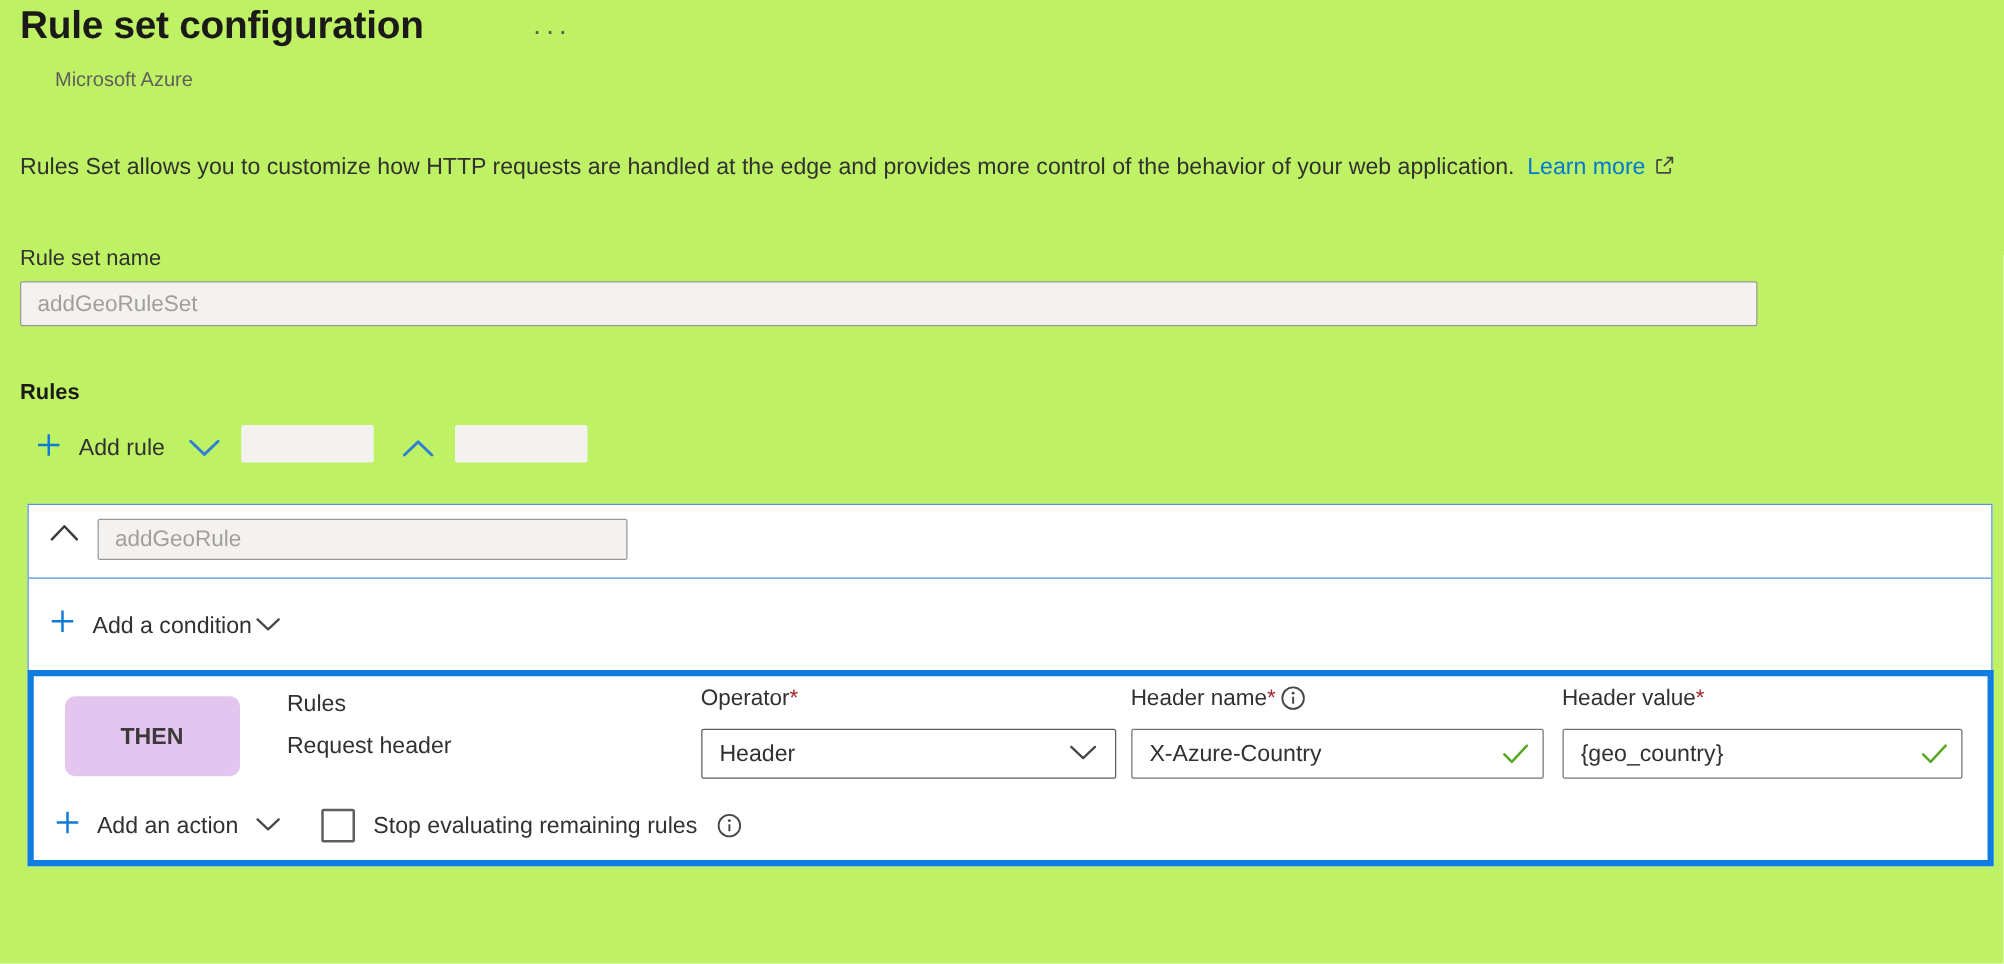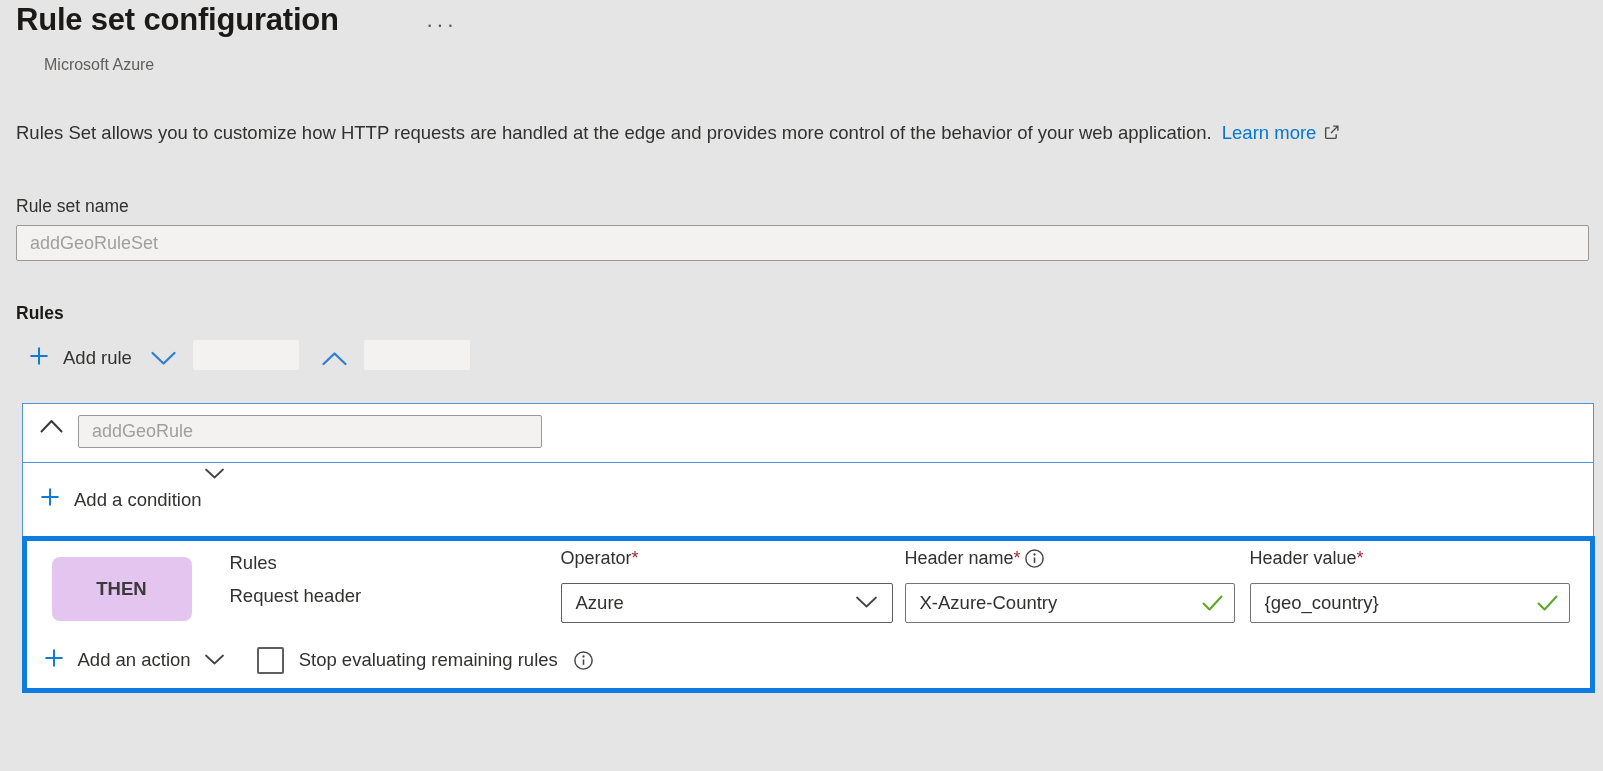--- a/index.html
+++ b/index.html
@@ -1,44 +1,44 @@
 <!DOCTYPE html>
 <html><head>
 <meta charset="utf-8">
 <style>
   * { box-sizing: border-box; }
   html,body { margin:0; padding:0; background:#fff; }
   body { font-family:"Liberation Sans", sans-serif; color:#323130; }
-  .page { position:relative; width:1603px; height:771px; background:#e5e5e5; overflow:hidden; }
+  .page { position:relative; width:1603px; height:771px; background:#bef264; overflow:hidden; }
 
   .page-title { position:absolute; left:16px; top:2px; margin:0; font-size:31px; font-weight:700; color:#1b1a19; letter-spacing:-0.2px; }
   .more-btn { position:absolute; left:418px; top:10px; background:none; border:none; padding:2px 8px; font-size:22px; letter-spacing:3px; color:#5a5856; cursor:pointer; font-family:inherit; }
   .subtitle { position:absolute; left:16px; top:56px; font-size:16px; color:#605e5c;margin-left:28px; }
 
   .description { position:absolute; left:16px; top:122px; font-size:18.5px; color:#323130; white-space:nowrap; }
   .learn-more { color:#0078d4; text-decoration:none; margin-left:5px; cursor:pointer; }
   .ext-icon { margin-left:7px; vertical-align:-2px; }
 
   .fieldset-label { position:absolute; left:16px; top:196px; font-size:17.5px; color:#323130; }
-  .ruleset-input { position:absolute; left:16px; top:225px; width:1573px; height:36px; background:#f3f2f1; border:1px solid #9b9997; border-radius:2px; padding:0 13px; font-size:18px; color:#a19f9d; font-family:inherit; }
+  .ruleset-input { position:absolute; left:16px; top:225px; width:1390px; height:36px; background:#f3f2f1; border:1px solid #9b9997; border-radius:2px; padding:0 13px; font-size:18px; color:#a19f9d; font-family:inherit; }
   .ruleset-input::placeholder, .rulename-input::placeholder { color:#a19f9d; opacity:1; }
 
   .rules-label { position:absolute; left:16px; top:303px; font-size:17.5px; font-weight:700; color:#1b1a19; }
   .add-rule-row { position:absolute; left:28px; top:340px; height:36px; display:flex; }
   .link-btn { display:flex; align-items:center; gap:13px; background:none; border:none; padding:0; font-size:18.5px; color:#323130; cursor:pointer; font-family:inherit; }
   .icon-btn { background:none; border:none; padding:0 2px; cursor:pointer; display:flex; align-items:center; }
   .ghost-box { width:106px; height:30px; background:#f3f2f1; border:none; border-radius:2px; }
   .ml16 { margin-left:16px; } .ml14 { margin-left:14px; } .ml20 { margin-left:20px; }
 
   .rule-card { position:absolute; left:22px; top:403px; width:1572px; border:1.5px solid #5593d8; background:#fff; }
   .rule-header { position:relative; height:59px; border-bottom:1.5px solid #5593d8; }
   .collapse-btn { position:absolute; left:14px; top:14px; }
-  .rulename-input { position:absolute; left:55px; top:11px; width:464px; height:33px; background:#f3f2f1; border:1px solid #9b9997; border-radius:2px; padding:0 13px; font-size:18px; color:#a19f9d; font-family:inherit; }
-
-  .condition-row { height:73px; display:flex; padding-left:16px; font-size:18.5px; color:#323130; }
+  .rulename-input { position:absolute; left:55px; top:11px; width:424px; height:33px; background:#f3f2f1; border:1px solid #9b9997; border-radius:2px; padding:0 13px; font-size:18px; color:#a19f9d; font-family:inherit; }
+
+  .condition-row { height:73px; display:flex; align-items:center; padding-left:16px; font-size:18.5px; color:#323130; }
   .condition-row .chev { margin-left:2px; }
 
   .action-section { position:relative; height:157px; border:5px solid #0e7ce0; margin:0 -1.5px -1.5px -1.5px; background:#fff; }
   .then-badge { position:absolute; left:25px; top:16px; width:140px; height:64px; background:#e3c5f0; border-radius:8px; display:flex; align-items:center; justify-content:center; font-size:18.5px; font-weight:700; color:#3b3a39; }
   .action-col { position:absolute; left:203px; top:5px; font-size:18.5px; line-height:33px; color:#323130; }
 
   .field-group { position:absolute; top:5px; }
   .group-label { display:flex; align-items:center; gap:1px; font-size:18px; height:25px; color:#323130; }
   .req { color:#a4262c; margin-left:-1px; }
   .control-wrap { position:relative; margin-top:12px; }
@@ -126,21 +126,21 @@
         <div>Request header</div>
       </div>
 
       <div class="field-group" style="left:534px; width:332px;">
         <div class="group-label">
           <span>Operator</span>
           <span class="req">*</span>
         </div>
         <div class="control-wrap">
           <div class="combo" role="combobox">
-            <span>Azure</span>
+            <span>Header</span>
             <span><svg width="23" height="14" viewBox="0 0 23 14">
                   <path d="M2 2.5l9.5 9L21 2.5" stroke="#484644" stroke-width="1.8" fill="none" stroke-linecap="round" stroke-linejoin="round"></path>
                 </svg></span>
           </div>
         </div>
       </div>
 
       <div class="field-group" style="left:878px; width:330px;">
         <div class="group-label">
           <span>Header name</span>

